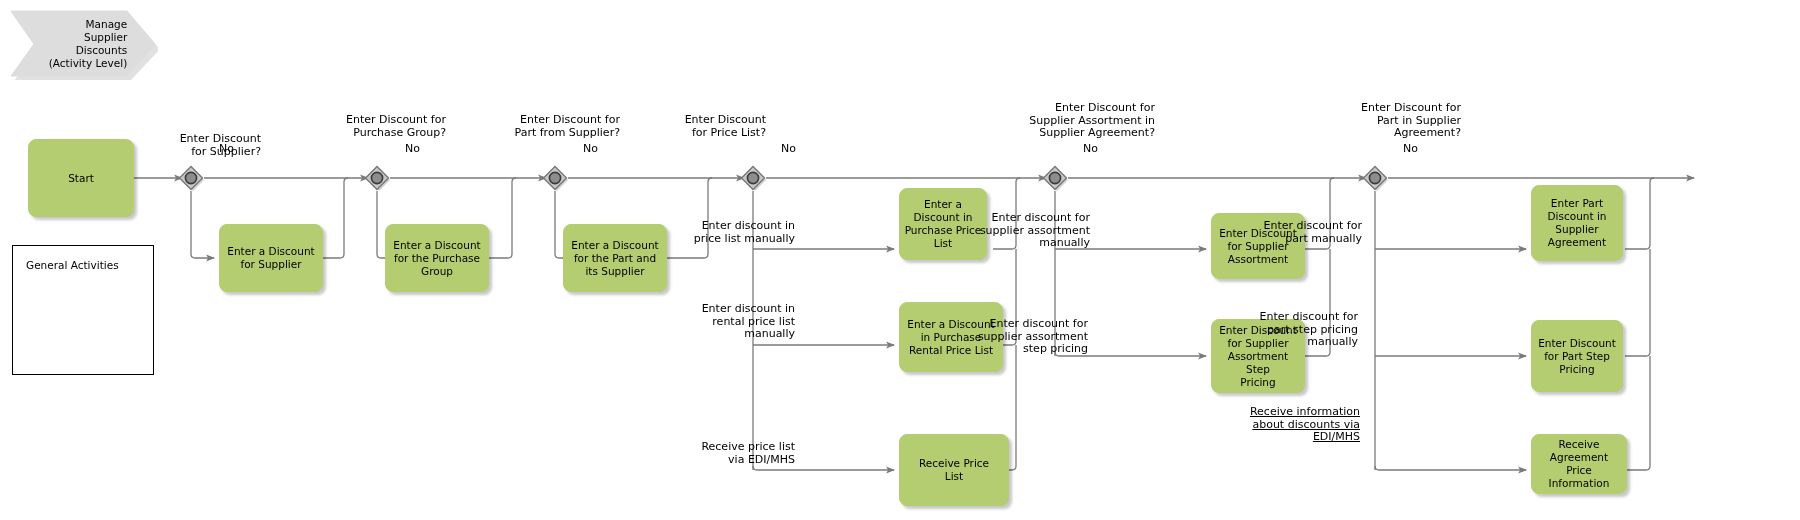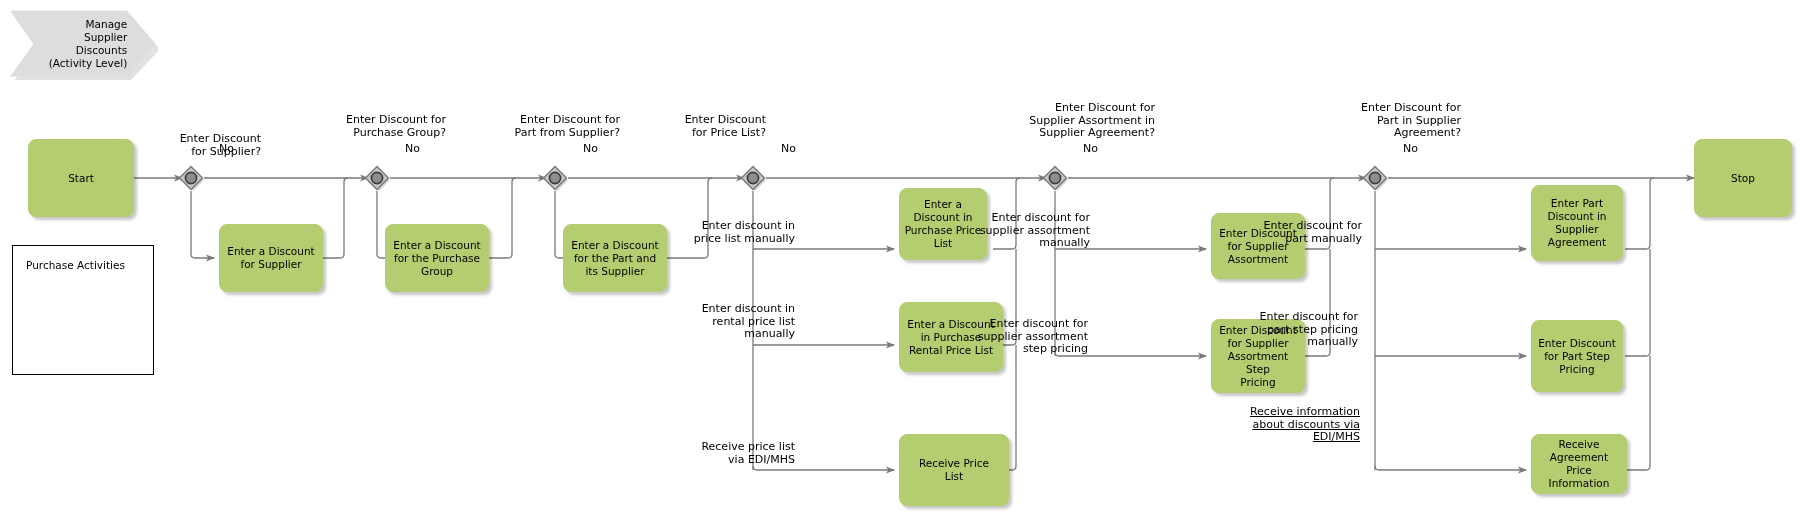--- a/index.html
+++ b/index.html
@@ -185,24 +185,23 @@
       <path d="M3,5 L119,5 L149,38 L119,70 L3,70 L26,38 Z" fill="#c9c9c9" opacity="0.55" transform="translate(3,3)"></path>
       <path d="M3,3 L119,3 L147,36 L119,68 L3,68 L26,36 Z" fill="#dddddd" stroke="#dddddd" stroke-width="1"></path>
     </svg>
     <div class="chev-label">Manage
 Supplier
 Discounts
 (Activity Level)</div>
   </div>
 
   <div class="group-frame" style="left:12px; top:245px; width:142px; height:130px;"></div>
-  <div class="group-title" style="left:26px; top:259px;">Purchase Activities</div>
+  <div class="group-title" style="left:26px; top:259px;">General Activities</div>
 
   <div class="task" style="left:28px; top:139px; width:106px; height:78px;">Start</div>
-  <div class="task" style="left:1694px; top:139px; width:98px; height:78px;">Stop</div>
 
   <div class="lbl" style="left:121px; top:133px; width:140px;">Enter Discount
 for Supplier?</div>
   <svg class="gateway" style="left:178px; top:165px;" viewBox="0 0 26 26" xmlns="http://www.w3.org/2000/svg">
     <path d="M13,2 L24,13 L13,24 L2,13 Z" fill="#9a9a9a" opacity="0.45" transform="translate(2,2)"></path>
     <path d="M13,1.5 L24.5,13 L13,24.5 L1.5,13 Z" fill="#c8c8c8" stroke="#777777" stroke-width="1.4"></path>
     <circle cx="13" cy="13" r="5.6" fill="#8d8d8d" stroke="#3a3a3a" stroke-width="1.6"></circle>
   </svg>
   <div class="lbl" style="left:206px; top:143px; width:28px;">No</div>
 

